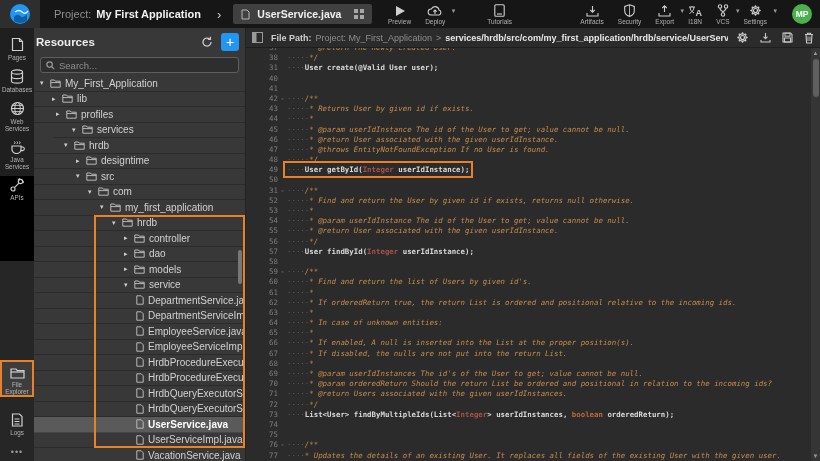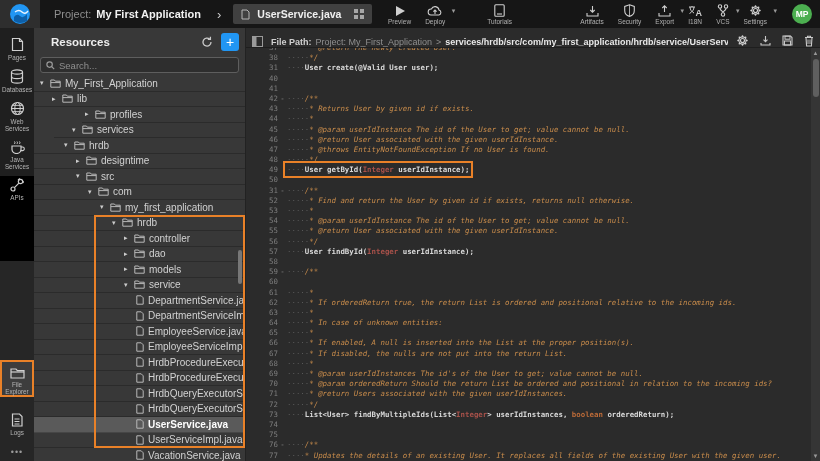--- a/index.html
+++ b/index.html
@@ -44,21 +44,21 @@
   .sb-item.active { background:#3d3d3d; border:2px solid #e98128; }
   #sb-upper { position:absolute; top:4px; left:0; display:flex; flex-direction:column; gap:3px; }
   #sb-file { position:absolute; top:332px; left:0; width:34px; height:42px; }
   #sb-logs { position:absolute; top:380px; left:0; width:34px; }
   #sb-more { position:absolute; bottom:4px; left:0; width:34px; text-align:center; color:#9a9a9a;
     font-size:9px; letter-spacing:1px; cursor:pointer; }
 
   
   #resources { position:absolute; left:34px; top:28px; width:212px; height:433px; background:#383838;
     z-index:10; overflow:hidden; border-right:1px solid #222; }
-  #res-header { height:27px; display:flex; align-items:center; padding:0 6px 0 17px; }
+  #res-header { height:27px; display:flex; align-items:center; padding:0 6px 0 2px; }
   #res-title { color:#ededed; font-size:11.5px; font-weight:bold; flex:1; }
   #refresh-btn { color:#c9c9c9; margin-right:8px; cursor:pointer; }
   #add-btn { width:18px; height:18px; background:#2196f3; border-radius:3px; color:#fff; font-size:14px;
     display:flex; align-items:center; justify-content:center; cursor:pointer; }
   #search-box { margin:2px 6px 4px 6px; height:16px; background:#2e2e2e; border:1px solid #5e5e5e;
     border-radius:3px; display:flex; align-items:center; padding:0 5px; gap:4px; }
   #search-input { background:transparent; border:none; outline:none; color:#cfcfcf; font-size:9.5px; width:100%;
     font-family:"Liberation Sans", sans-serif; }
   #search-input::placeholder { color:#8f8f8f; }
   #tree { position:absolute; left:0; top:48px; width:212px; }
@@ -69,21 +69,21 @@
   .trow .tlabel { font-size:10px; color:#d2d2d2; }
   .trow.sel { background:#5a5a5a; }
   .trow.sel .tlabel { color:#ffffff; font-weight:bold; }
   #tree-highlight { position:absolute; left:60px; top:187px; width:151px; height:233px;
     border:2px solid #e98128; pointer-events:none; z-index:5; }
   #tree-scroll { position:absolute; right:3px; top:222px; width:4px; height:34px; background:#777;
     border-radius:2px; z-index:6; }
 
   
   #filebar { position:absolute; left:246px; top:28px; width:574px; height:20px; background:#2b2b2b;
-    border-bottom:1px solid #1e1e1e; display:flex; align-items:flex-end; z-index:10; padding:0 6px; }
+    border-bottom:1px solid #1e1e1e; display:flex; align-items:center; z-index:10; padding:0 6px; }
   #collapse-icon { margin-right:8px; display:flex; cursor:pointer; }
   #filebar .fp-label { color:#cfcfcf; font-size:9px; font-weight:bold; margin-right:4px; white-space:nowrap; }
   #filebar .fp-project { color:#8f8f8f; font-size:9px; white-space:nowrap; }
   #filebar .fp-sep { color:#8f8f8f; font-size:9px; margin:0 4px; }
   #filebar .fp-path { color:#e8e8e8; font-size:9px; font-weight:bold; white-space:nowrap; overflow:hidden; flex:1; }
   #filebar-tools { display:flex; align-items:center; gap:11px; margin-left:8px; }
   #filebar-tools .fb-ic { color:#c9c9c9; cursor:pointer; display:flex; }
 
   
   #editor { position:absolute; left:246px; top:48px; width:574px; height:413px; background:#2b2b2b;
@@ -358,21 +358,21 @@
       <div class="trow" style="padding-left: 18px;">
         <span class="arrow">▸</span>
         <span class="ticon">
           <svg width="11" height="9" viewBox="0 0 11 9">
             <path d="M0.8 1 h3.6 l1 1.2 H10.2 V8.2 H0.8 Z" fill="none" stroke="#b8b8b8" stroke-width="1"></path>
             <line x1="0.8" y1="3.6" x2="10.2" y2="3.6" stroke="#b8b8b8" stroke-width="1"></line>
           </svg>
         </span>
         <span class="tlabel">lib</span>
       </div>
-      <div class="trow" style="padding-left: 3px; margin-left: 48px;">
+      <div class="trow" style="padding-left: 22px;">
         <span class="arrow">▸</span>
         <span class="ticon">
           <svg width="11" height="9" viewBox="0 0 11 9">
             <path d="M0.8 1 h3.6 l1 1.2 H10.2 V8.2 H0.8 Z" fill="none" stroke="#b8b8b8" stroke-width="1"></path>
             <line x1="0.8" y1="3.6" x2="10.2" y2="3.6" stroke="#b8b8b8" stroke-width="1"></line>
           </svg>
         </span>
         <span class="tlabel">profiles</span>
       </div>
       <div class="trow" style="padding-left: 18px; margin-left: 20px;">
@@ -646,21 +646,21 @@
       <div class="cline"><span class="lnum">50</span><span class="lfold"></span><span class="ltext"></span></div>
       <div class="cline"><span class="lnum">31</span><span class="lfold">-</span><span class="ltext"><span class="sw">····</span><span class="sc">/**</span></span></div>
       <div class="cline"><span class="lnum">52</span><span class="lfold"></span><span class="ltext"><span class="sw">·····</span><span class="sc">* Find and return the User by given id if exists, returns null otherwise.</span></span></div>
       <div class="cline"><span class="lnum">53</span><span class="lfold"></span><span class="ltext"><span class="sw">·····</span><span class="sc">*</span></span></div>
       <div class="cline"><span class="lnum">54</span><span class="lfold"></span><span class="ltext"><span class="sw">·····</span><span class="sc">* @param userIdInstance The id of the User to get; value cannot be null.</span></span></div>
       <div class="cline"><span class="lnum">55</span><span class="lfold"></span><span class="ltext"><span class="sw">·····</span><span class="sc">* @return User associated with the given userIdInstance.</span></span></div>
       <div class="cline"><span class="lnum">56</span><span class="lfold"></span><span class="ltext"><span class="sw">·····</span><span class="sc">*/</span></span></div>
       <div class="cline"><span class="lnum">57</span><span class="lfold"></span><span class="ltext"><span class="sw">····</span><span class="sp">User findById(</span><span class="st">Integer</span><span class="sp"> userIdInstance);</span></span></div>
       <div class="cline"><span class="lnum">58</span><span class="lfold"></span><span class="ltext"></span></div>
       <div class="cline"><span class="lnum">59</span><span class="lfold">-</span><span class="ltext"><span class="sw">····</span><span class="sc">/**</span></span></div>
-      <div class="cline"><span class="lnum">60</span><span class="lfold"></span></div>
+      <div class="cline"><span class="lnum">60</span><span class="lfold"></span><span class="ltext"><span class="sw">·····</span><span class="sc">* Find and return the list of Users by given id's.</span></span></div>
       <div class="cline"><span class="lnum">61</span><span class="lfold"></span><span class="ltext"><span class="sw">·····</span><span class="sc">*</span></span></div>
       <div class="cline"><span class="lnum">62</span><span class="lfold"></span><span class="ltext"><span class="sw">·····</span><span class="sc">* If orderedReturn true, the return List is ordered and positional relative to the incoming ids.</span></span></div>
       <div class="cline"><span class="lnum">63</span><span class="lfold"></span><span class="ltext"><span class="sw">·····</span><span class="sc">*</span></span></div>
       <div class="cline"><span class="lnum">64</span><span class="lfold"></span><span class="ltext"><span class="sw">·····</span><span class="sc">* In case of unknown entities:</span></span></div>
       <div class="cline"><span class="lnum">65</span><span class="lfold"></span><span class="ltext"><span class="sw">·····</span><span class="sc">*</span></span></div>
       <div class="cline"><span class="lnum">66</span><span class="lfold"></span><span class="ltext"><span class="sw">·····</span><span class="sc">* If enabled, A null is inserted into the List at the proper position(s).</span></span></div>
       <div class="cline"><span class="lnum">67</span><span class="lfold"></span><span class="ltext"><span class="sw">·····</span><span class="sc">* If disabled, the nulls are not put into the return List.</span></span></div>
       <div class="cline"><span class="lnum">68</span><span class="lfold"></span><span class="ltext"><span class="sw">·····</span><span class="sc">*</span></span></div>
       <div class="cline"><span class="lnum">69</span><span class="lfold"></span><span class="ltext"><span class="sw">·····</span><span class="sc">* @param userIdInstances The id's of the User to get; value cannot be null.</span></span></div>
       <div class="cline"><span class="lnum">70</span><span class="lfold"></span><span class="ltext"><span class="sw">·····</span><span class="sc">* @param orderedReturn Should the return List be ordered and positional in relation to the incoming ids?</span></span></div>

